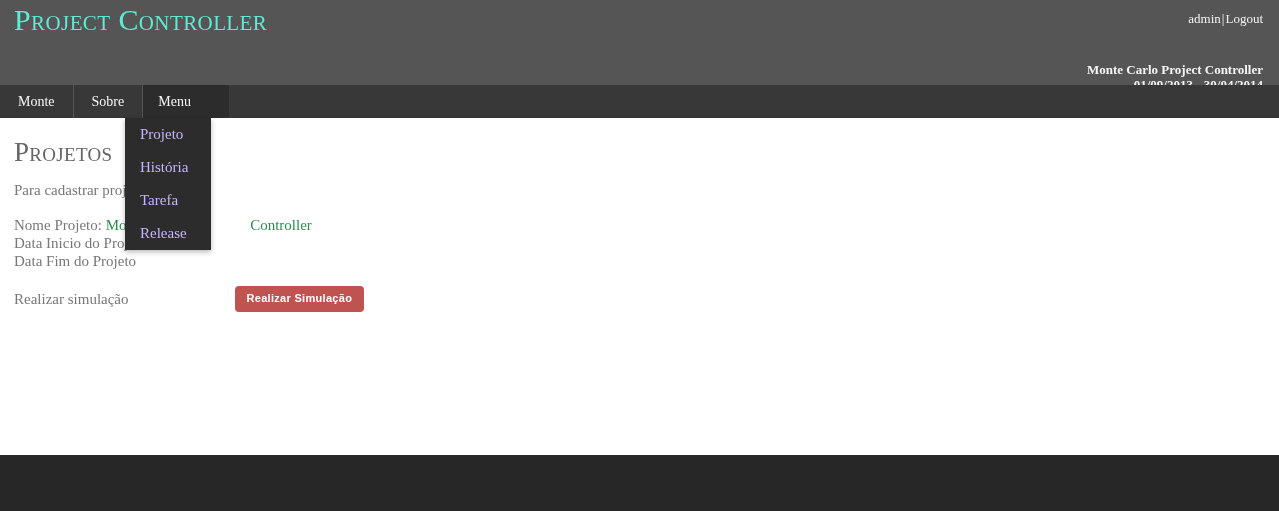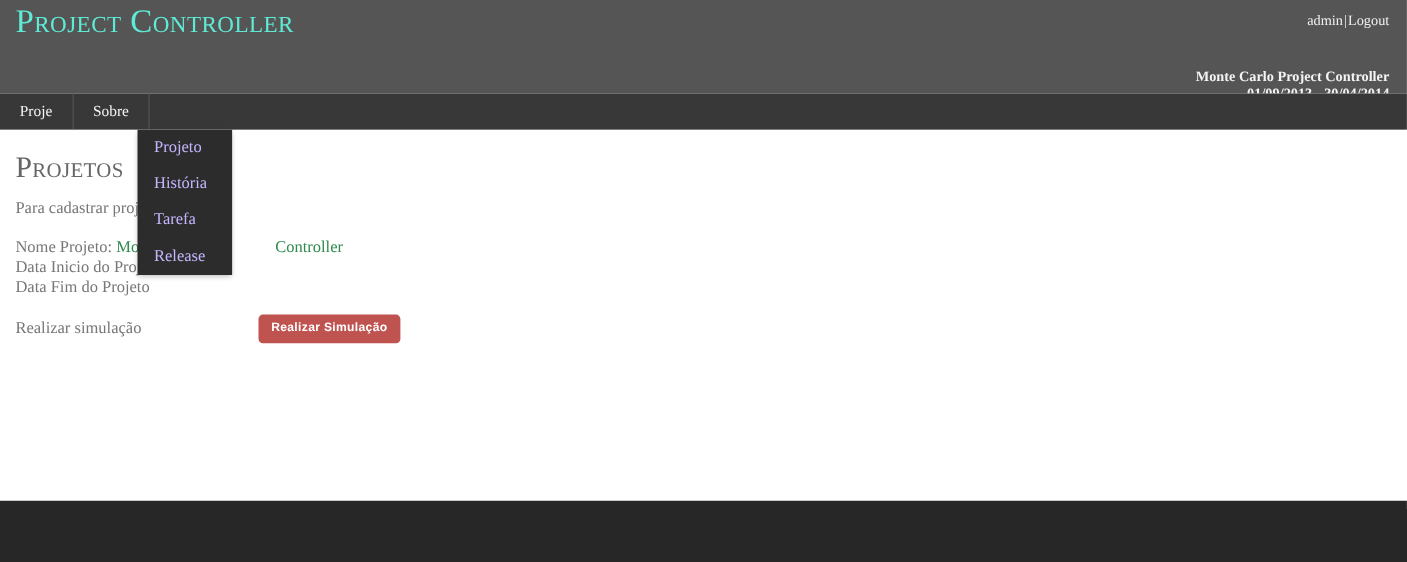--- a/index.html
+++ b/index.html
@@ -221,22 +221,23 @@
     </div>
 
     <div class="project-banner">
       <div>Monte Carlo Project Controller</div>
       <div>01/09/2013 - 30/04/2014</div>
     </div>
   </div>
 
   <div class="navbar">
     <div class="nav-items">
-      <div class="nav-item">Proje</div>
+      <div class="nav-item">Monte</div>
       <div class="nav-item">Sobre</div>
+      <div class="nav-item dropdown-toggle">Menu</div>
     </div>
   </div>
 
   <div class="content">
     <div class="page-title">Projetos</div>
 
     <div class="intro-text">Para cadastrar proje</div>
 
     <div class="detail-list">
       <div class="detail-line">

